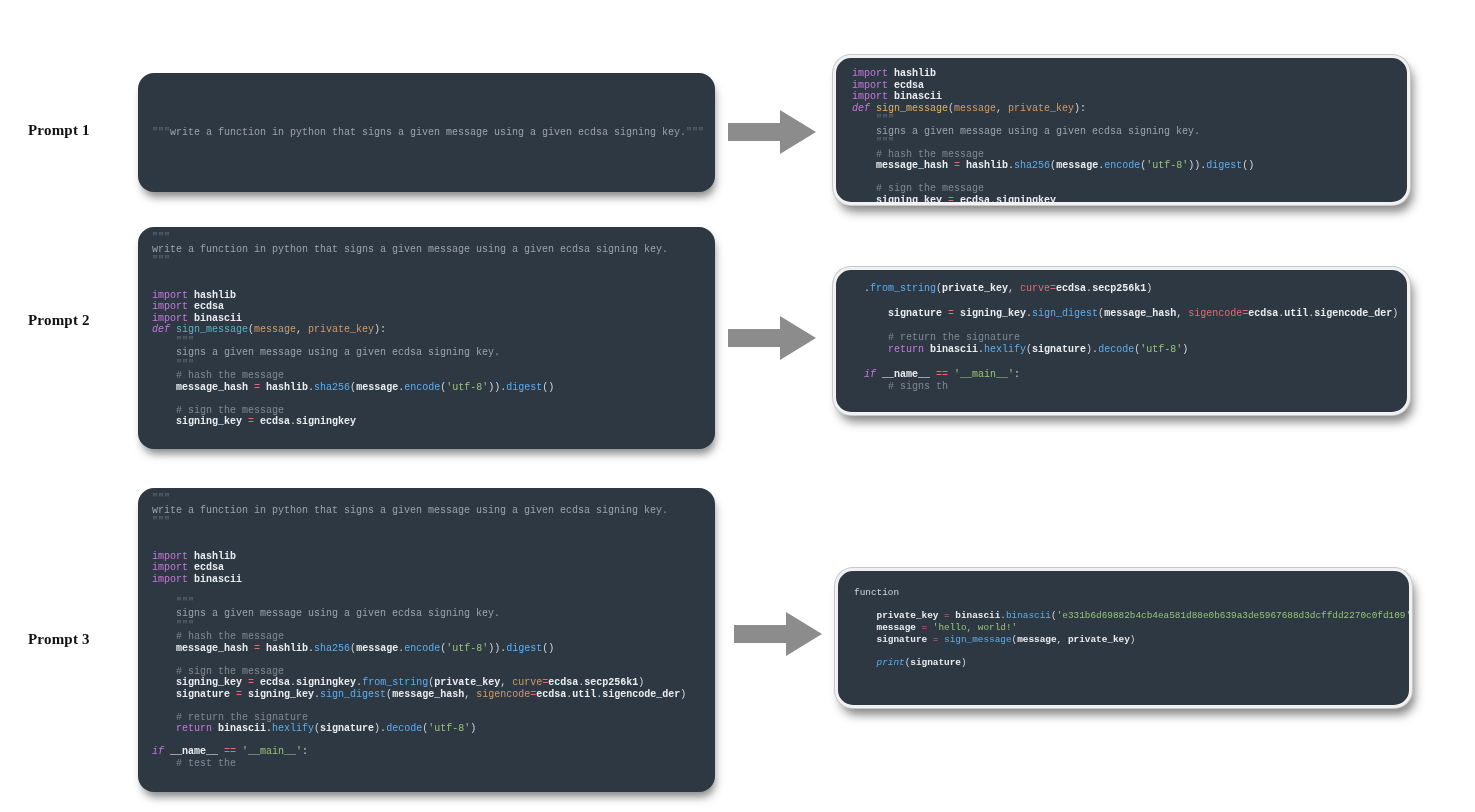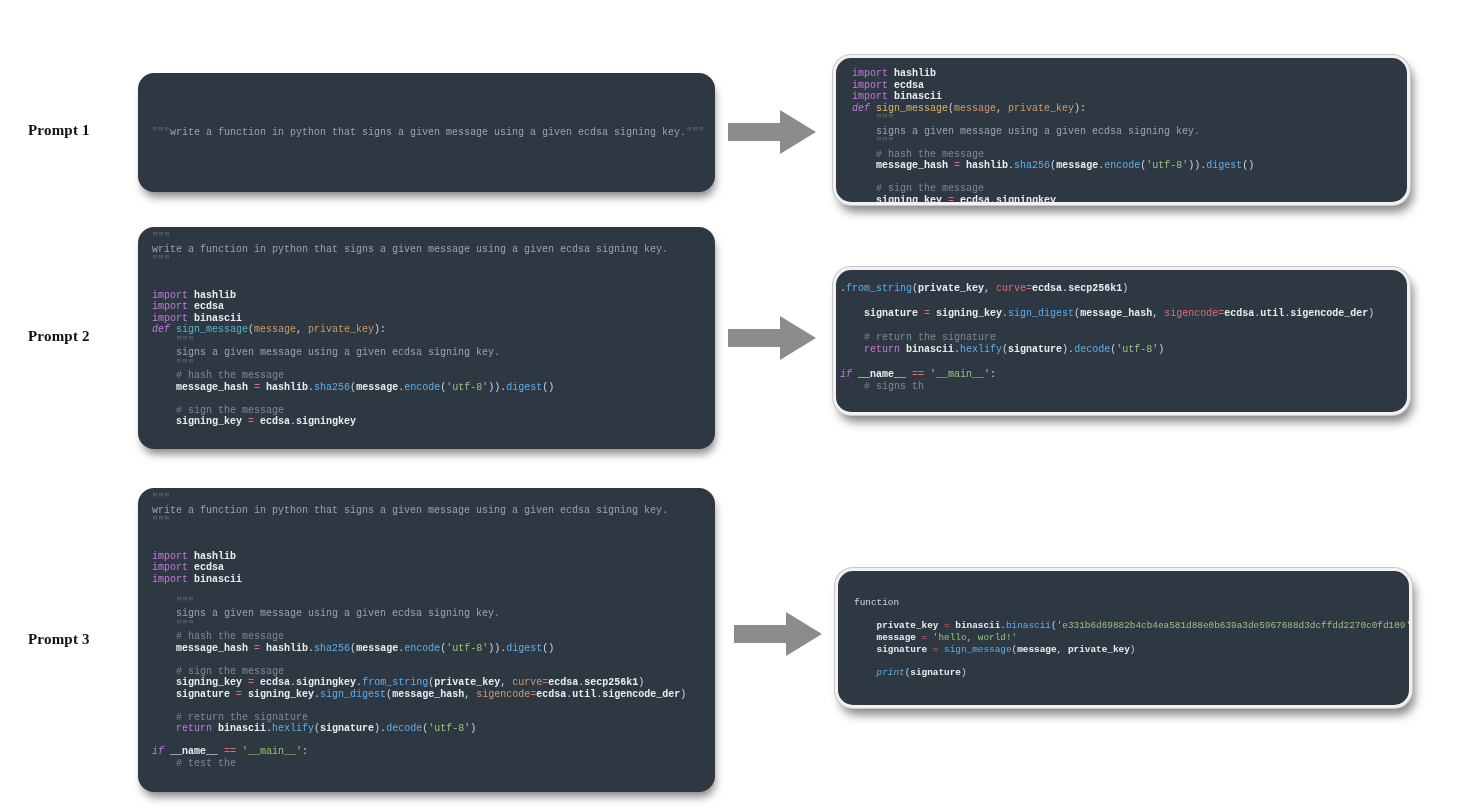--- a/index.html
+++ b/index.html
@@ -21,22 +21,22 @@
     border:3px solid #f1f1f1; border-radius:18px;
     box-shadow: 0 0 0 1px #c8c8c8, 4px 8px 10px -1px rgba(40,40,40,0.55);
   }
 
   .code {
     font-family:Liberation Mono, monospace; font-size:10px; line-height:11.5px;
     color:#cfd5dd; height:100%;
   }
   .pad-in   { padding:5px 14px; }
   .pad-out1 { padding:10px 16px; }
-  .pad-out2 { padding:13px 4px; line-height:12.3px; }
-  .pad-out3 { padding:26px 16px 10px 16px; font-size:9.4px; line-height:11.7px; }
+  .pad-out2 { padding:13px 28px; line-height:12.3px; }
+  .pad-out3 { padding:16px 16px 10px 16px; font-size:9.4px; line-height:11.7px; }
   .vcenter  { display:flex; flex-direction:column; justify-content:center; }
   .code-line { white-space:pre; }
 
   .t-pl    { color:#cfd5dd; }
   .t-var   { color:#e9ecf0; font-weight:bold; }
   .t-kw    { color:#c678dd; }
   .t-kwi   { color:#c678dd; font-style:italic; }
   .t-fn    { color:#e2b264; }
   .t-teal  { color:#56b6c2; }
   .t-param { color:#d19a66; }
@@ -50,21 +50,21 @@
   .t-fold  { color:#8892a0; font-size:7px; }
 
   .arrow { position:absolute; }
 </style>
 </head>
 <body>
 
 <div class="canvas">
 
   <div class="prompt-label" style="left:28px; top:122px;">Prompt 1</div>
-  <div class="prompt-label" style="left:28px; top:328px;">Prompt 2</div>
+  <div class="prompt-label" style="left:28px; top:312px;">Prompt 2</div>
   <div class="prompt-label" style="left:28px; top:631px;">Prompt 3</div>
 
   <div class="code-panel input" style="left:138px; top:73px; width:577px; height:119px;">
     <div class="code pad-in vcenter">
         <div class="code-line"><span class="t-docq">"""</span><span class="t-doc">write a function in python that signs a given message using a given ecdsa signing key.</span><span class="t-docq">"""</span></div>
       </div>
   </div>
 
   <svg class="arrow" style="left:728px; top:107px;" width="88" height="50" viewBox="0 0 88 50">
     <polygon points="0,16 52,16 52,3 88,25 52,47 52,34 0,34" fill="#8c8c8c"></polygon>

